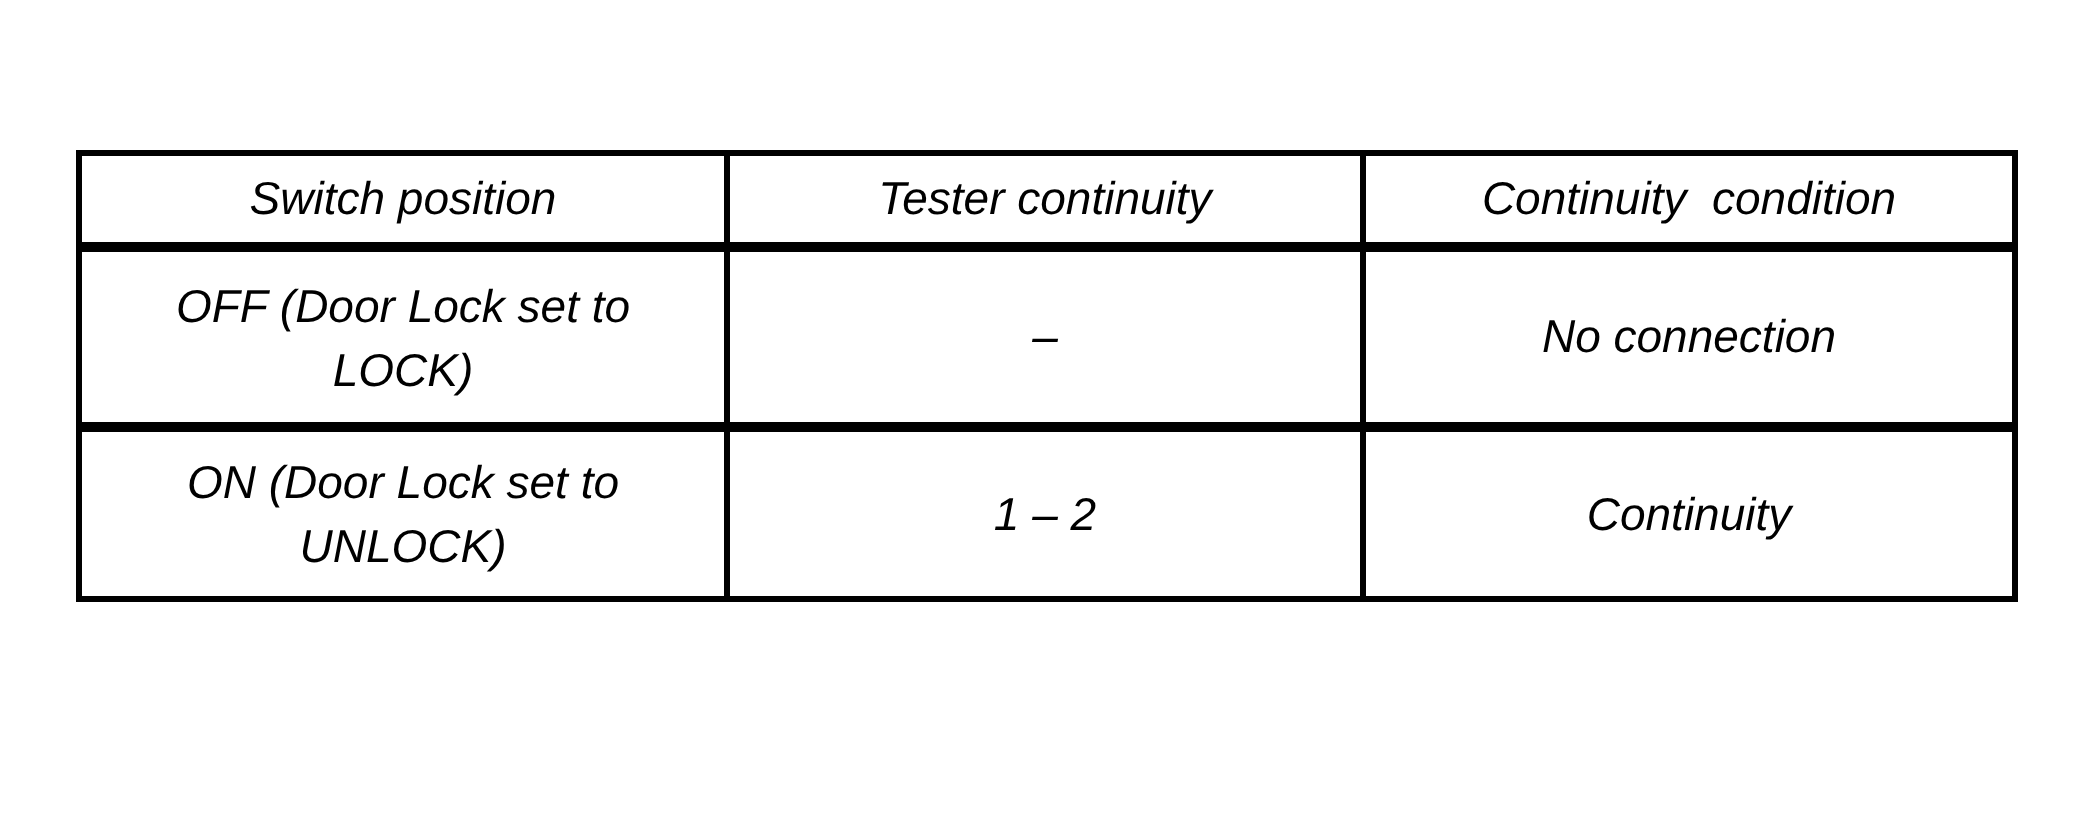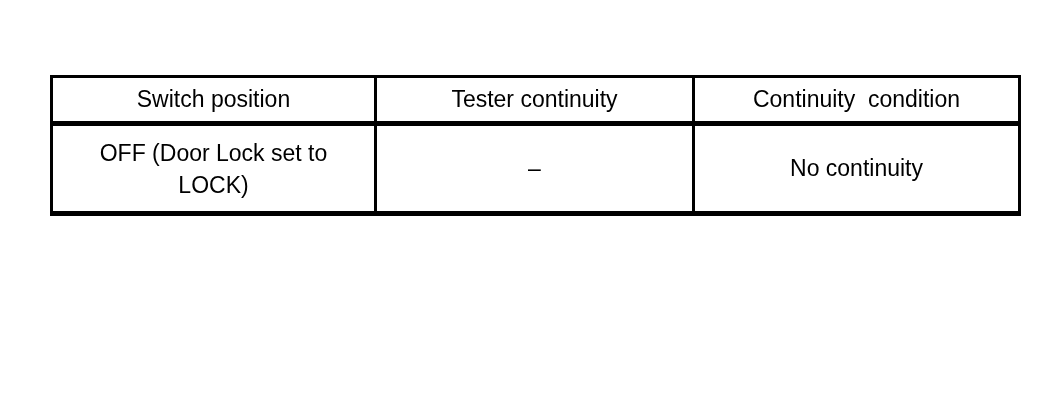--- a/index.html
+++ b/index.html
@@ -10,24 +10,25 @@
     font-family: "Liberation Sans", sans-serif;
   }
   .page {
     position: relative;
     width: 1044px; height: 418px;
     background: #ffffff;
     overflow: hidden;
   }
   table.spec {
     position: absolute;
-    left: 50px; top: 75px;
+    left: 38px; top: 75px;
     width: 968px;
     border-collapse: collapse;
     table-layout: fixed;
+    font-style: italic;
   }
   col.c1 { width: 324px; }
   col.c2 { width: 318px; }
   col.c3 { width: 326px; }
   table.spec th, table.spec td {
     border: 3px solid #000000;
     text-align: center;
     vertical-align: middle;
     font-size: 23px;
     font-weight: normal;
@@ -72,19 +73,26 @@
         <th class="hdr">Tester continuity</th>
         <th class="hdr">Continuity  condition</th>
       </tr>
     </thead>
     <tbody>
       <tr class="r1">
         <td>
           <span class="wrap">OFF (Door Lock set to LOCK)</span>
         </td>
         <td>–</td>
-        <td>No continuity</td>
+        <td>No connection</td>
+      </tr>
+      <tr class="r2">
+        <td>
+          <span class="wrap">ON (Door Lock set to UNLOCK)</span>
+        </td>
+        <td>1 – 2</td>
+        <td>Continuity</td>
       </tr>
     </tbody>
   </table>
 
 
 </div>
 
 </body></html>

